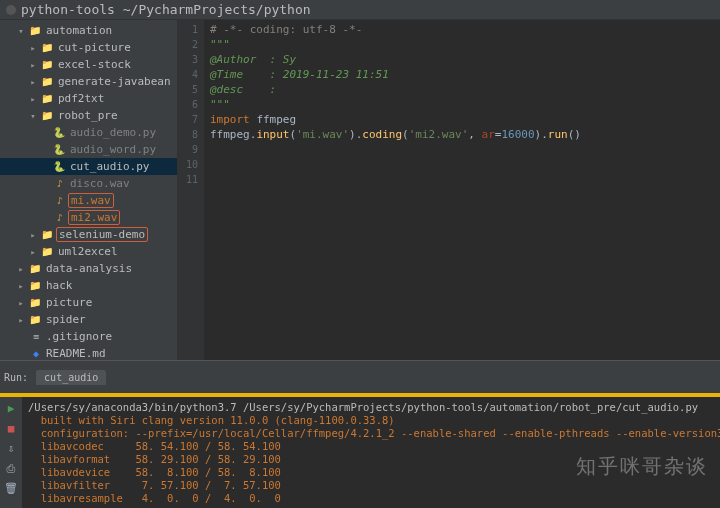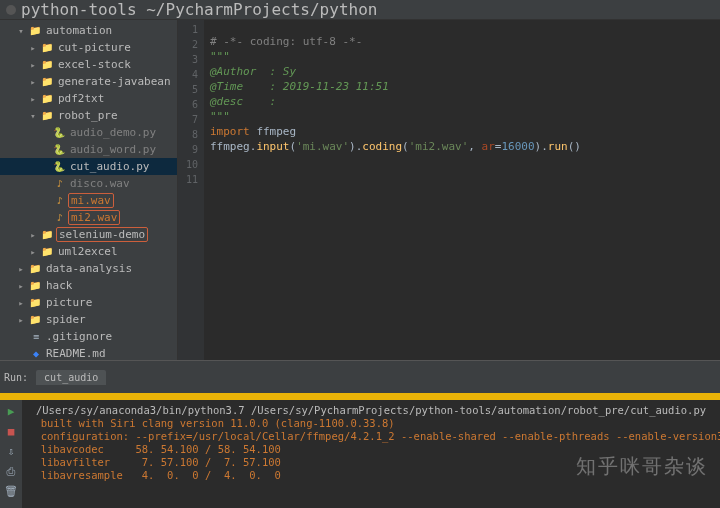--- a/index.html
+++ b/index.html
@@ -1,59 +1,59 @@
 <!DOCTYPE html>
 <html><head>
 <meta charset="utf-8">
 <style>
 *{margin:0;padding:0;box-sizing:border-box;}
 body{font-family:Menlo,Consolas,monospace;font-size:11px;background:#2b2b2b;color:#a9b7c6;width:720px;height:508px;overflow:hidden;position:relative;}
 .window{display:flex;flex-direction:column;height:100%;}
 .titlebar{height:20px;background:#3c3f41;display:flex;align-items:center;padding:0 6px;border-bottom:1px solid #323232;}
 .tb-dot{width:10px;height:10px;border-radius:50%;background:#555;margin-right:5px;}
-.tb-title{color:#bbb;font-size:16px;}
+.tb-title{color:#bbb;font-size:13px;}
 .main{flex:1;display:flex;overflow:hidden;}
 .sidebar{width:178px;background:#3c3f41;border-right:1px solid #323232;overflow:auto;}
 .tree{padding:2px 0;}
 .row{display:flex;align-items:center;height:17px;padding-right:4px;cursor:pointer;white-space:nowrap;}
 .row.sel{background:#0d293e;}
 .arrow{width:10px;display:inline-flex;justify-content:center;color:#919191;font-size:9px;}
 .icon{width:14px;height:14px;margin:0 3px;display:inline-flex;align-items:center;justify-content:center;font-size:10px;}
 .folder-ic{color:#87939a;}
 .py-ic{color:#3b82f6;}
 .wav-ic{color:#e8a33c;}
 .md-ic{color:#3b82f6;}
 .txt-ic{color:#a9b7c6;}
 .name{color:#bbb;font-size:11px;}
 .name.orange{color:#cc7832;}
 .name.dim{color:#808080;}
 .hlbox{border:1px solid #cc5f3c;border-radius:2px;padding:0 2px;margin-left:-2px;}
 .editor{flex:1;display:flex;flex-direction:column;background:#2b2b2b;}
 .gutter-code{display:flex;flex:1;overflow:auto;}
 .gutter{background:#313335;width:26px;text-align:right;padding:2px 6px 2px 2px;color:#606366;font-size:10px;line-height:15px;}
-.code{flex:1;padding:14px 6px;font-size:11px;line-height:15px;}
+.code{flex:1;padding:2px 6px;font-size:11px;line-height:15px;}
 .ln{height:15px;white-space:pre;}
 .c-comment{color:#808080;}
 .c-doc{color:#629755;font-style:italic;}
 .c-kw{color:#cc7832;}
 .c-str{color:#6a8759;}
 .c-num{color:#6897bb;}
 .c-fn{color:#ffc66d;}
 .c-param{color:#aa4926;}
 .c-ident{color:#a9b7c6;}
 .bottom{height:148px;display:flex;flex-direction:column;border-top:1px solid #555;background:#2b2b2b;}
-.runbar{height:20px;background:#3c3f41;display:flex;align-items:center;padding:16px 4px;border-bottom:7px solid #eab308;}
+.runbar{height:20px;background:#3c3f41;display:flex;align-items:center;padding:16px 4px;border-bottom:4px solid #eab308;}
 .runbar .lbl{color:#bbb;font-size:10px;margin-right:8px;}
 .tab{background:#4e5254;padding:2px 8px;font-size:10px;color:#bbb;border-radius:2px 2px 0 0;}
 .console-wrap{flex:1;display:flex;overflow:hidden;}
 .run-tools{width:22px;background:#3c3f41;display:flex;flex-direction:column;align-items:center;padding-top:4px;gap:6px;}
 .rt-ic{width:14px;height:14px;color:#a9b7c6;font-size:11px;display:flex;align-items:center;justify-content:center;cursor:pointer;}
 .console{flex:1;padding:4px 6px;font-size:10.5px;line-height:13px;overflow:auto;font-family:Menlo,monospace;}
 .co{white-space:pre;}
-.co-w{color:#bbb;text-align:center;}
+.co-w{color:#bbb;}
 .co-y{color:#cc7832;}
 .wm{position:absolute;right:12px;bottom:28px;color:#ffffff55;font-size:20px;letter-spacing:2px;pointer-events:none;}
 </style>
 </head>
 <body>
 
 <div class="window">
   <div class="titlebar">
     <span class="tb-dot"></span>
     <span class="tb-title">python-tools  ~/PycharmProjects/python</span>
@@ -203,19 +203,21 @@
         <span class="rt-ic" style="color:#c75450">■</span>
         <span class="rt-ic">⇩</span>
         <span class="rt-ic">⎙</span>
         <span class="rt-ic">🗑</span>
       </div>
       <div class="console" id="console">
           <div class="co co-w">/Users/sy/anaconda3/bin/python3.7 /Users/sy/PycharmProjects/python-tools/automation/robot_pre/cut_audio.py</div>
           <div class="co co-y">  built with Siri clang version 11.0.0 (clang-1100.0.33.8)</div>
           <div class="co co-y">  configuration: --prefix=/usr/local/Cellar/ffmpeg/4.2.1_2 --enable-shared --enable-pthreads --enable-version3 --enable-a</div>
           <div class="co co-y">  libavcodec     58. 54.100 / 58. 54.100</div>
+          <div class="co co-y">  libavformat    58. 29.100 / 58. 29.100</div>
+          <div class="co co-y">  libavdevice    58.  8.100 / 58.  8.100</div>
           <div class="co co-y">  libavfilter     7. 57.100 /  7. 57.100</div>
           <div class="co co-y">  libavresample   4.  0.  0 /  4.  0.  0</div>
         </div>
     </div>
   </div>
 </div>
 <div class="wm">知乎咪哥杂谈</div>
 
 </body></html>

